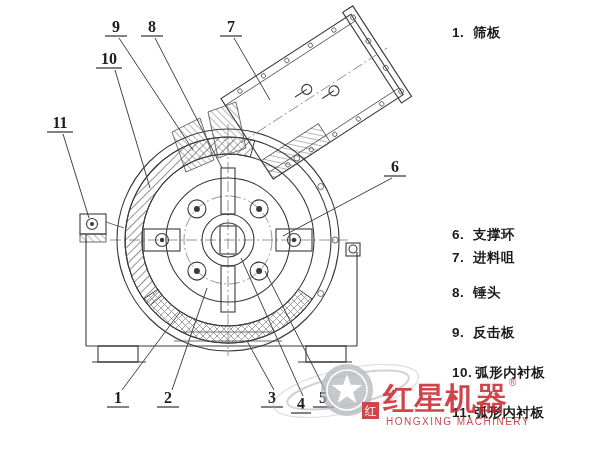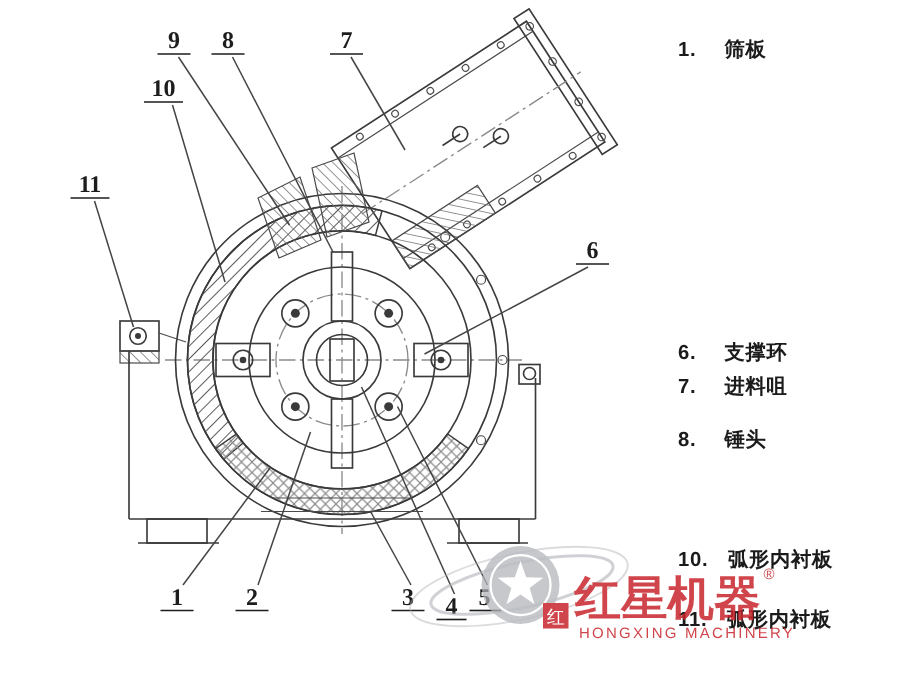--- a/index.html
+++ b/index.html
@@ -3,38 +3,39 @@
 <meta charset="utf-8">
 <style>
   html,body{margin:0;padding:0;background:#fff;}
   #stage{position:relative;width:600px;height:450px;background:#ffffff;overflow:hidden;
          font-family:"Liberation Sans","DejaVu Sans",sans-serif;}
   #drawing{position:absolute;left:0;top:0;z-index:2;}
   .legend{position:absolute;left:452px;top:0;width:146px;height:450px;z-index:1;}
   .legend-item{position:absolute;left:0;font-size:13.5px;font-weight:700;color:#1b1b1b;
                white-space:nowrap;letter-spacing:.5px;}
   .legend-item .lnum{display:inline-block;min-width:18px;}
-  .legend-item .llabel{margin-left:13px;}
+  .legend-item .llabel{margin-left:3px;}
   .num{font-family:"Liberation Serif","DejaVu Serif",serif;font-size:16px;font-weight:600;fill:#1d1d1d;}
   .cl{stroke:#8a8a8a;stroke-width:.9;stroke-dasharray:11 3 2 3;fill:none;}
   .ln{stroke:#3a3a3a;stroke-width:1.1;fill:none;}
   .thin{stroke:#4a4a4a;stroke-width:.8;fill:none;}
   .leader{stroke:#444;stroke-width:1;fill:none;}
   .ul{stroke:#1d1d1d;stroke-width:1.1;}
 </style>
 </head>
 <body>
 
 <div id="stage">
 
   <div class="legend">
     <div class="legend-item" style="top:24px"><span class="lnum">1.</span><span class="llabel">筛板</span></div>
     <div class="legend-item" style="top:226px"><span class="lnum">6.</span><span class="llabel">支撑环</span></div>
     <div class="legend-item" style="top:249px"><span class="lnum">7.</span><span class="llabel">进料咀</span></div>
     <div class="legend-item" style="top:284px"><span class="lnum">8.</span><span class="llabel">锤头</span></div>
+    <div class="legend-item" style="top:324px"><span class="lnum">9.</span><span class="llabel">反击板</span></div>
     <div class="legend-item" style="top:364px"><span class="lnum">10.</span><span class="llabel">弧形内衬板</span></div>
     <div class="legend-item" style="top:404px"><span class="lnum">11.</span><span class="llabel">弧形内衬板</span></div>
   </div>
 
   <svg id="drawing" width="600" height="450" viewBox="0 0 600 450">
     <defs>
       <pattern id="hatch" width="6" height="6" patternUnits="userSpaceOnUse" patternTransform="rotate(45)">
         <line x1="0" y1="0" x2="0" y2="6" stroke="#555" stroke-width="1.3"></line>
       </pattern>
       <pattern id="hatch2" width="5" height="5" patternUnits="userSpaceOnUse" patternTransform="rotate(-45)">

